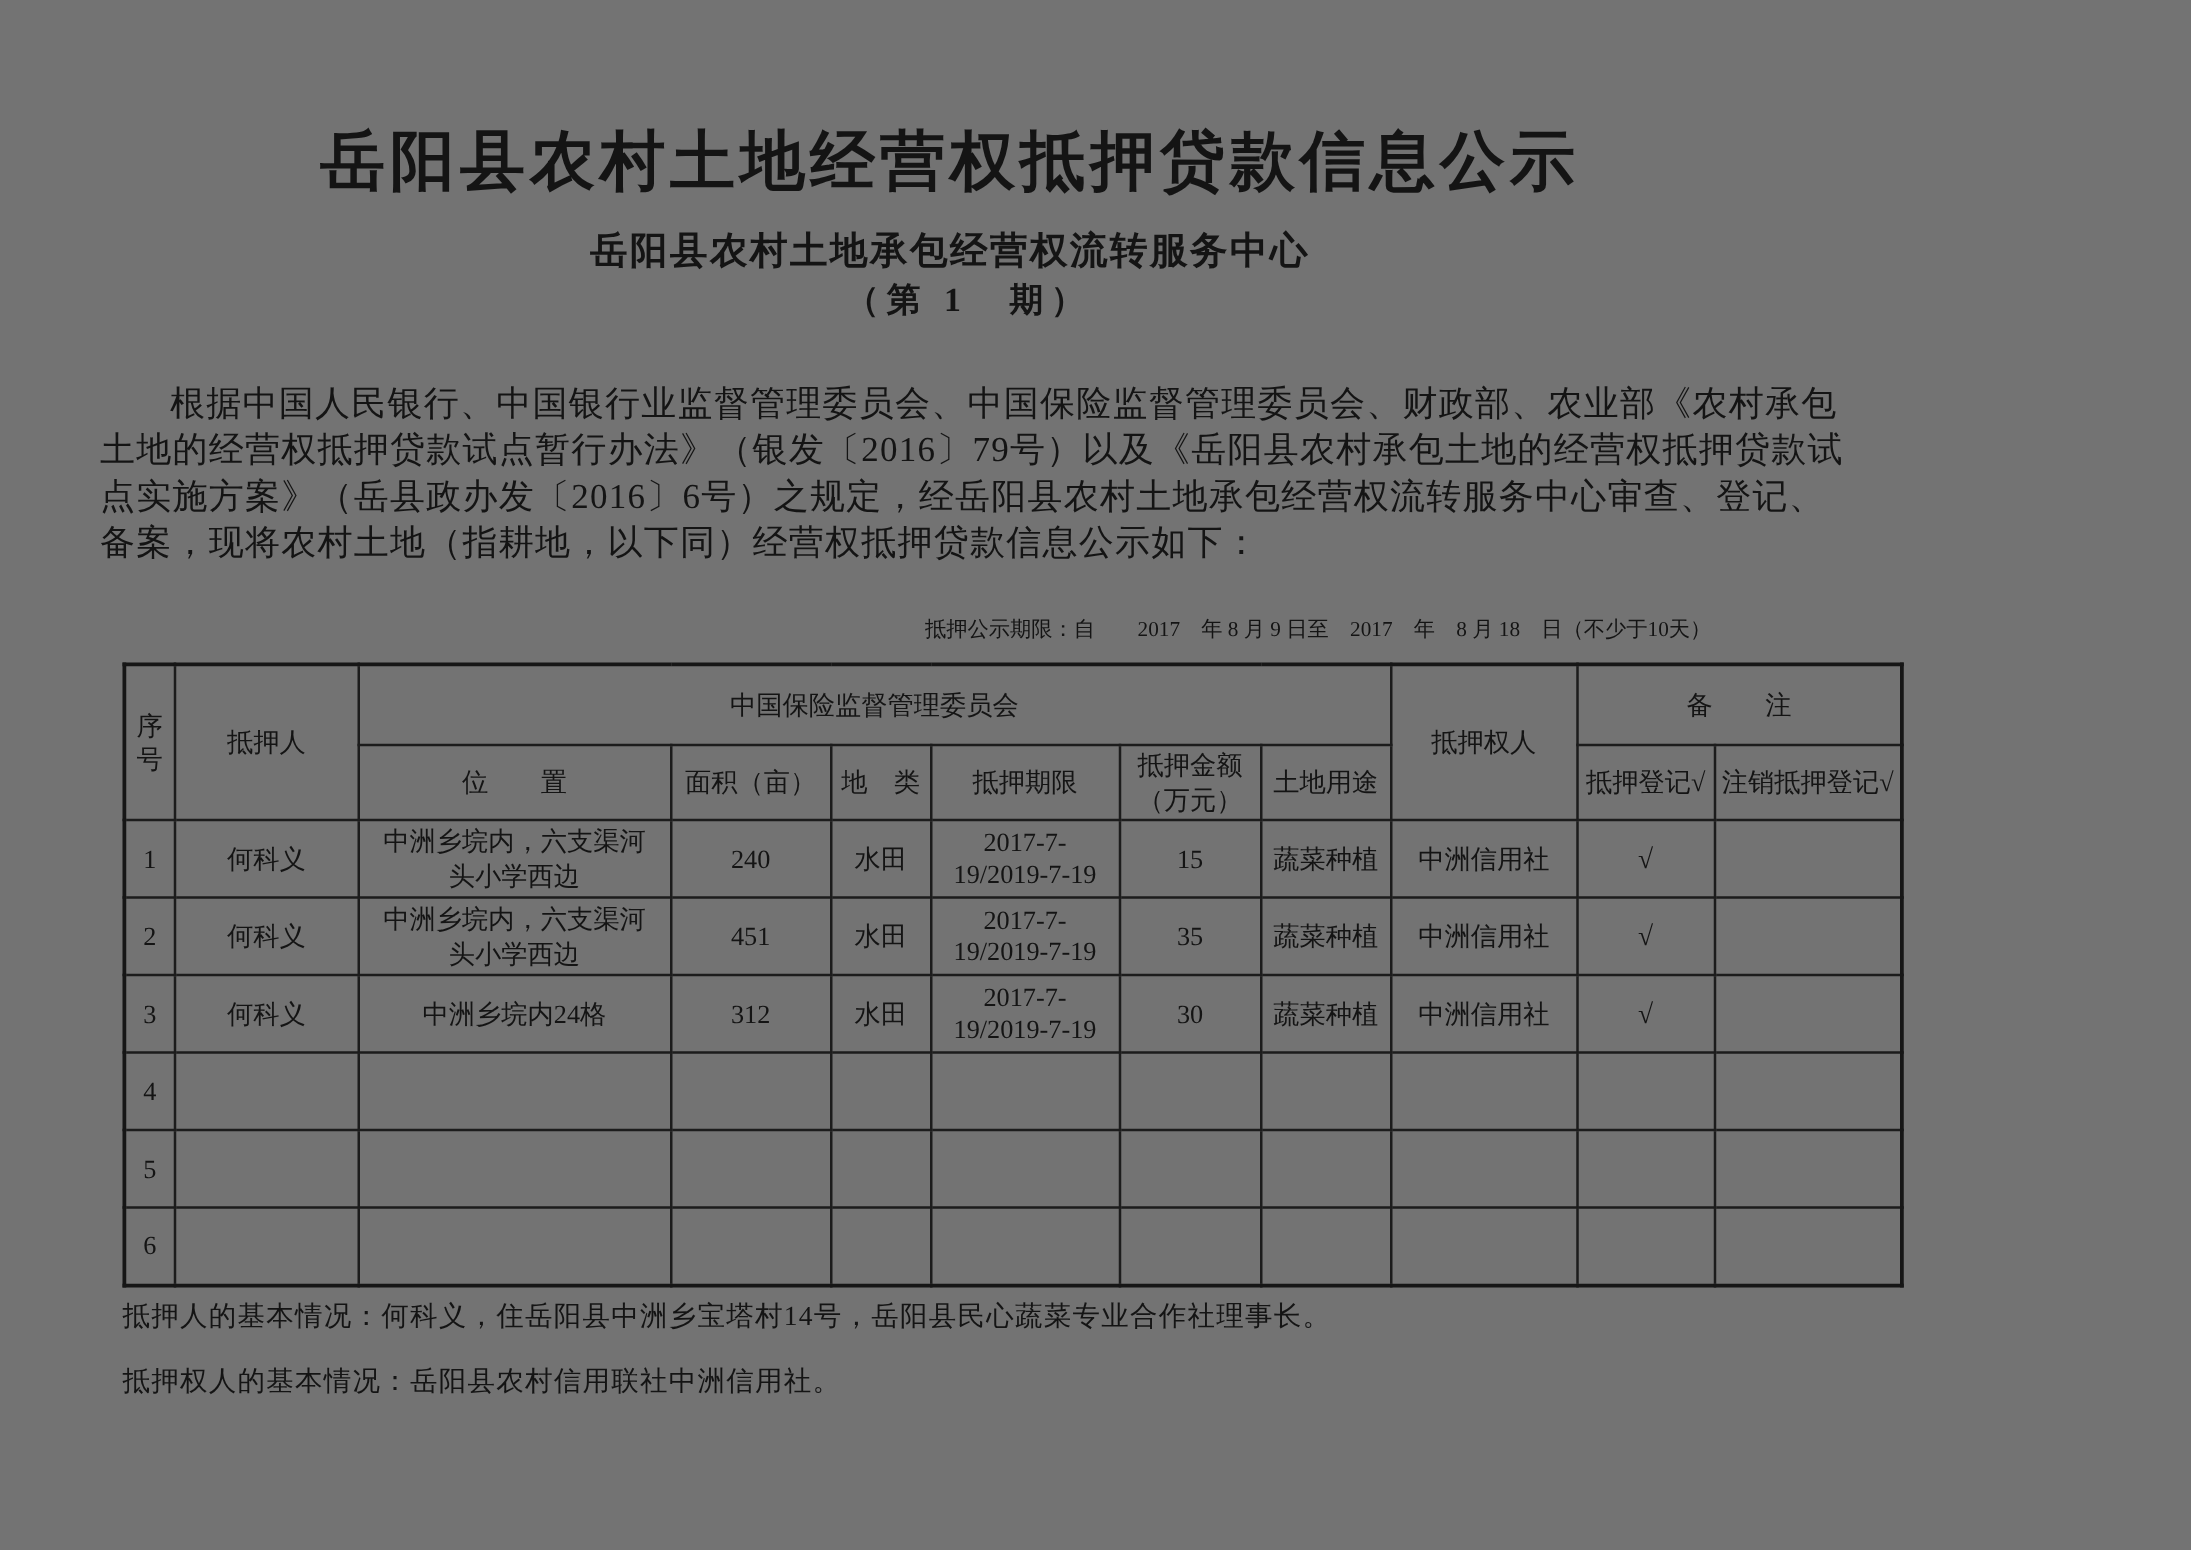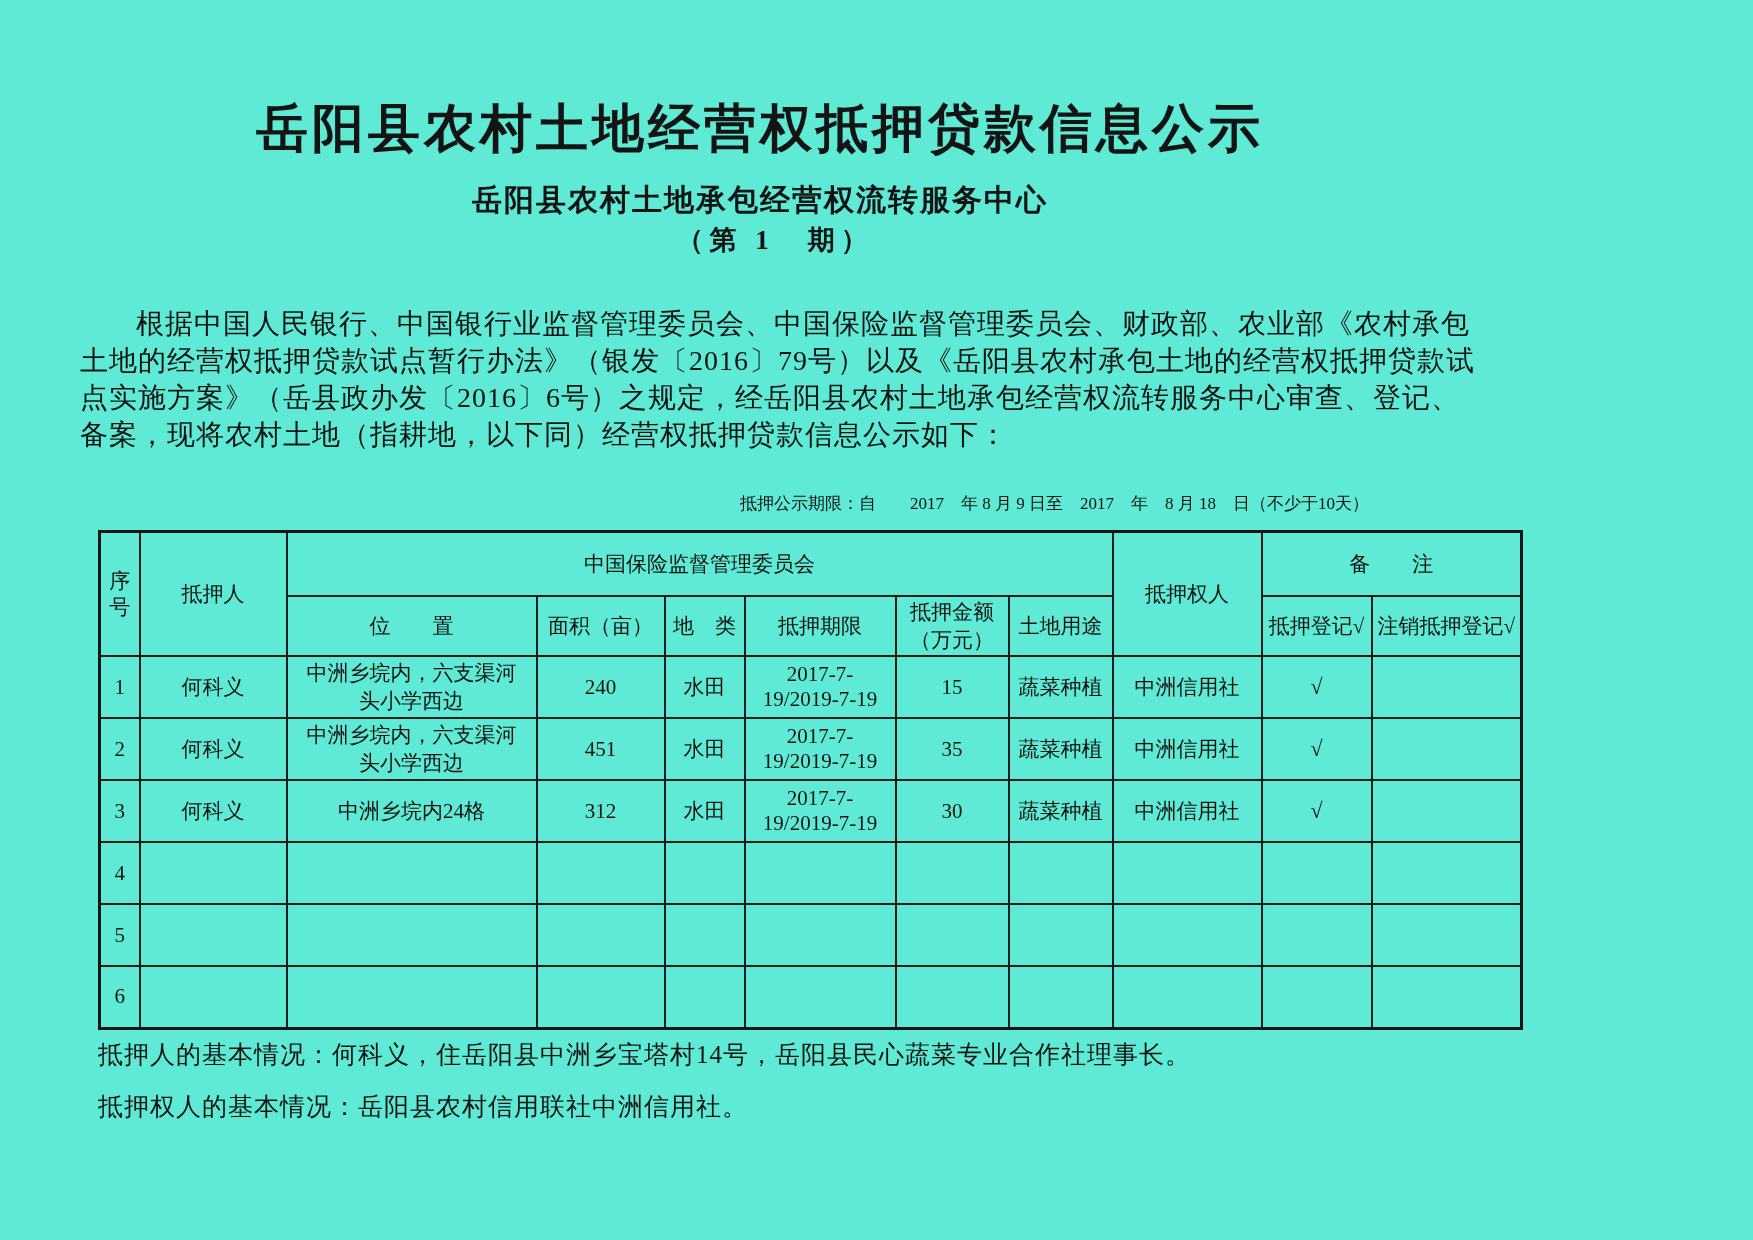--- a/index.html
+++ b/index.html
@@ -1,19 +1,19 @@
 <!DOCTYPE html>
 <html lang="zh"><head>
 <meta charset="utf-8">
 <style>
   html,body{margin:0;padding:0;background:#e8e8e8;}
   .page{
     position:relative;
     width:1753px;height:1240px;
-    background:#5eead4;
+    background:#737373;
     font-family:"Liberation Serif","DejaVu Serif",serif;
     color:#141414;
     overflow:hidden;
   }
   .pre{white-space:pre-line;}
   .doc-title{
     position:absolute;left:0;top:94px;width:1520px;
     text-align:center;font-size:52px;font-weight:bold;
     letter-spacing:4px;
   }
@@ -52,21 +52,21 @@
     overflow:hidden;
   }
   .loan-table{border:3px solid #161616;}
   .loan-table thead tr.h1 th{height:60px;}
   .loan-table thead tr.h2 th{height:54px;}
   .loan-table tbody tr{height:62px;}
   .seq-head{line-height:26px;}
   .check{font-size:22px;}
   .note-line{
     position:absolute;left:98px;
-    font-size:25px;letter-spacing:1px;font-family:Liberation Serif, serif;
+    font-size:22px;letter-spacing:1px;font-family:Liberation Serif, serif;
   }
   .note-1{top:1038px;}
   .note-2{top:1090px;}
 </style>
 </head>
 <body>
 
 <div class="page">
 
   <div class="doc-title">岳阳县农村土地经营权抵押贷款信息公示</div>

